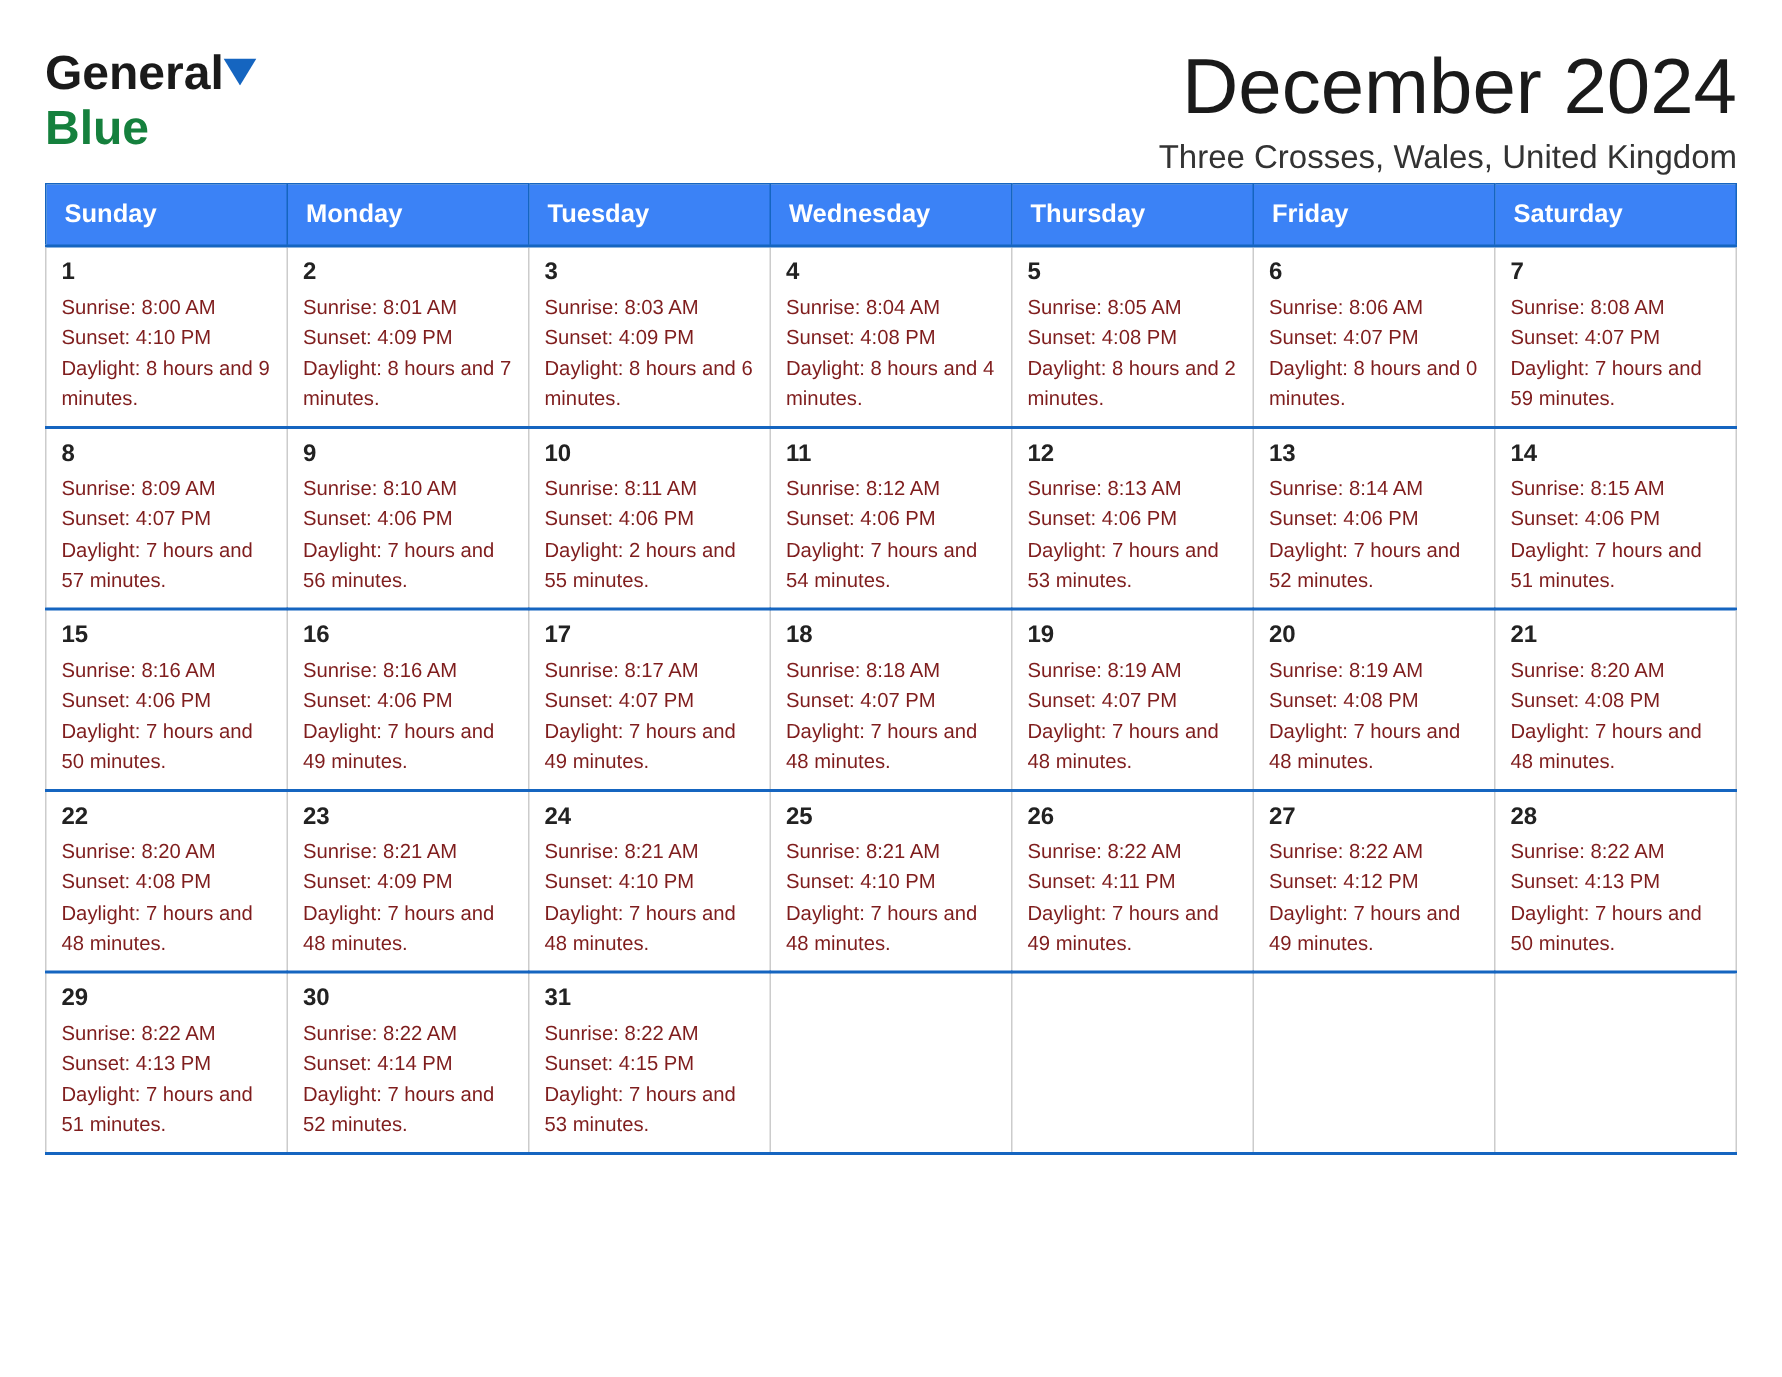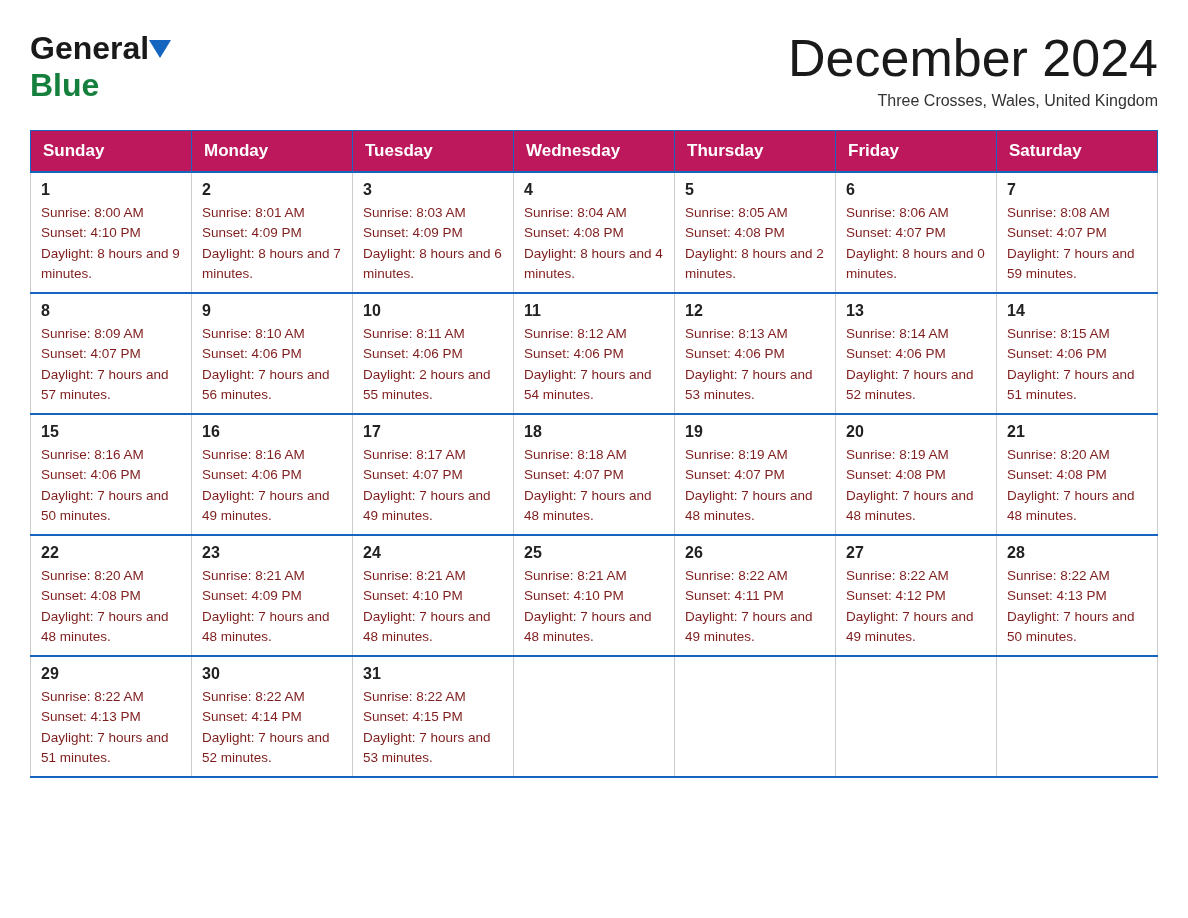--- a/index.html
+++ b/index.html
@@ -7,47 +7,47 @@
       font-family: Arial, sans-serif;
       background: #fff;
       padding: 30px;
       width: 1188px;
       min-height: 918px;
     }
     .header {
       display: flex;
       justify-content: space-between;
       align-items: flex-start;
-      margin-bottom: 20px;
+      margin-bottom: 4px;
     }
     .logo {
       display: flex;
       flex-direction: column;
       align-items: flex-start;
     }
     .title-section {
       text-align: right;
     }
     .month-title {
       font-size: 52px;
       font-weight: normal;
       color: #1a1a1a;
       line-height: 1.1;
     }
     .location-title {
-      font-size: 16px;
+      font-size: 22px;
       color: #333;
       margin-top: 5px;
     }
     .calendar {
       width: 100%;
       border-collapse: collapse;
     }
     .calendar th {
-      background-color: #be185d;
+      background-color: #3b82f6;
       color: #fff;
       padding: 10px 12px;
       text-align: left;
       font-size: 17px;
       font-weight: bold;
       border: 1px solid #1565c0;
     }
     .calendar td {
       vertical-align: top;
       padding: 8px 10px;

